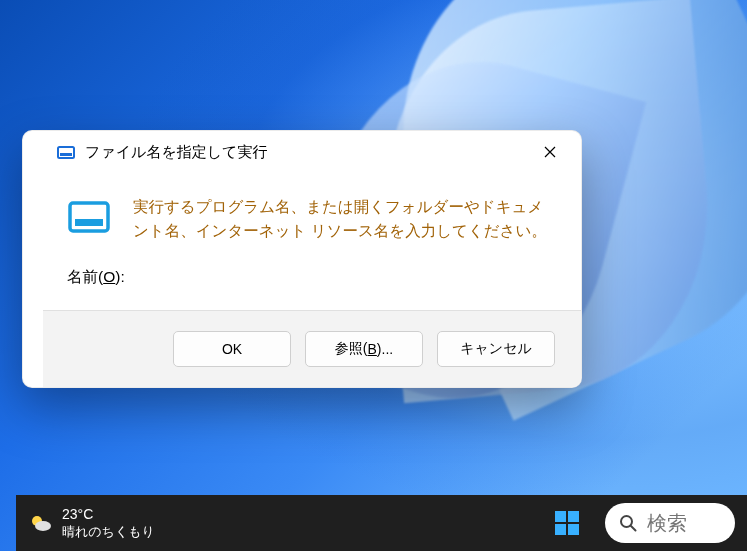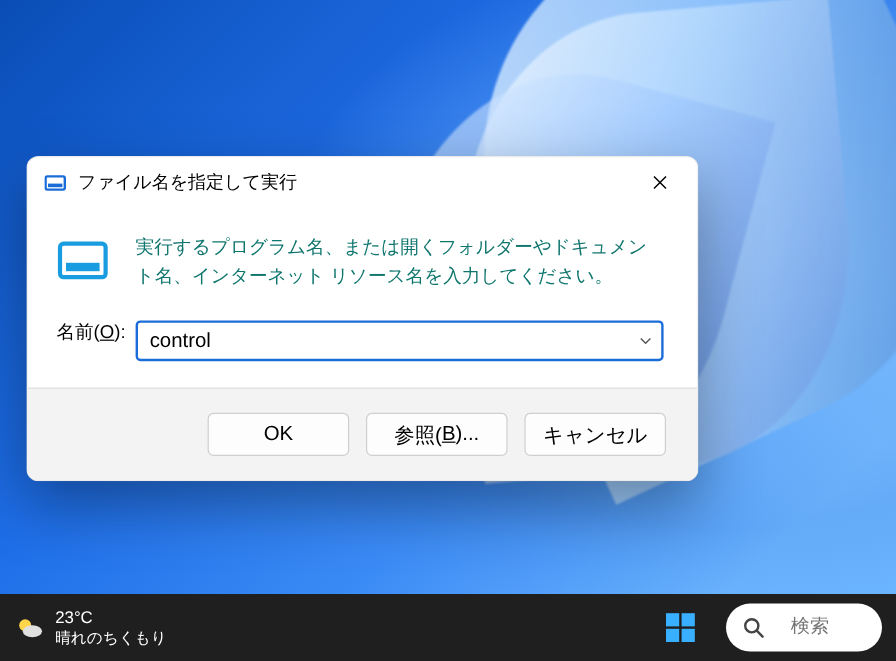--- a/index.html
+++ b/index.html
@@ -31,20 +31,21 @@
     .dialog {
       position: absolute;
       left: 22px;
       top: 130px;
       width: 560px;
       background: #ffffff;
       border-radius: 10px;
       box-shadow: 0 20px 50px rgba(0,0,0,0.35);
       overflow: hidden;
       border: 1px solid rgba(0,0,0,0.08);
+      padding-left: 20px;
     }
     .titlebar {
       display: flex;
       align-items: center;
       height: 42px;
       padding: 0 8px 0 14px;
     }
     .titlebar-icon {
       width: 18px; height: 18px; margin-right: 10px;
       display: flex; align-items:center; justify-content:center;
@@ -60,21 +61,21 @@
       display: flex;
       padding: 22px 28px 20px 24px;
       gap: 22px;
     }
     .run-icon-large {
       width: 44px; height: 44px; flex-shrink: 0;
     }
     .description {
       font-size: 15.5px;
       line-height: 1.55;
-      color: #0f766e;
+      color: #a16207;
     }
 
     .input-row {
       display: flex;
       align-items: flex-start;
       padding: 4px 28px 22px 24px;
       gap: 8px;
     }
     .name-label {
       font-size: 15.5px;
@@ -109,31 +110,31 @@
       display: flex;
       justify-content: flex-end;
       gap: 14px;
     }
     .btn {
       min-width: 118px;
       height: 36px;
       background: #fdfdfd;
       border: 1px solid #cfcfcf;
       border-radius: 5px;
-      font-size: 17px;
+      font-size: 14px;
       font-family: inherit;
       cursor: pointer;
       display: flex; align-items:center; justify-content:center;
     }
     .btn .u { text-decoration: underline; }
 
     
     .taskbar {
       position: absolute;
-      bottom: 0; left: 0; right: 0;
+      bottom: 0; left: 16px; right: 0;
       height: 56px;
       background: #1f1f1f;
       display: flex;
       align-items: center;
       padding: 0 12px;
       gap: 16px;
     }
     .weather {
       display: flex;
       align-items: center;
@@ -155,23 +156,22 @@
       align-items: center;
       background: #fff;
       border-radius: 22px;
       height: 40px;
       padding: 0 18px 0 14px;
       gap: 10px;
       min-width: 130px;
     }
     .search-pill input {
       border: none; outline: none; background: transparent;
-      font-size: 16px; font-family: inherit; color: #4d7c0f;
+      font-size: 20px; font-family: inherit; color: #4d7c0f;
       width: 48px;
-      margin-left: 12px;
     }
   </style>
 </head>
 <body>
 
 <div class="wallpaper">
   <div class="petal p1"></div>
   <div class="petal p2"></div>
   <div class="petal p3"></div>
 </div>
@@ -198,28 +198,20 @@
         <rect x="3" y="8" width="38" height="28" rx="3" fill="none" stroke="#1a9de0" stroke-width="3.5"></rect>
         <rect x="8" y="24" width="28" height="7" fill="#1a9de0"></rect>
       </svg>
     </div>
     <div class="description">実行するプログラム名、または開くフォルダーやドキュメント名、インターネット リソース名を入力してください。</div>
   </div>
 
   <div class="input-row">
     <div class="name-label">
       <span>名前(</span><span class="u">O</span><span>):</span>
-    </div>
-    <div class="combo">
-      <input type="text" value="control" style="">
-      <span class="combo-chevron">
-        <svg width="10" height="6" viewBox="0 0 10 6">
-            <path d="M1 1 L5 5 L9 1" stroke="#555" stroke-width="1.2" fill="none"></path>
-          </svg>
-      </span>
     </div>
   </div>
 
   <div class="button-bar">
     <button class="btn">
       <span>OK</span>
     </button>
     <button class="btn">
       <span>参照(</span>
         <span class="u">B</span>

